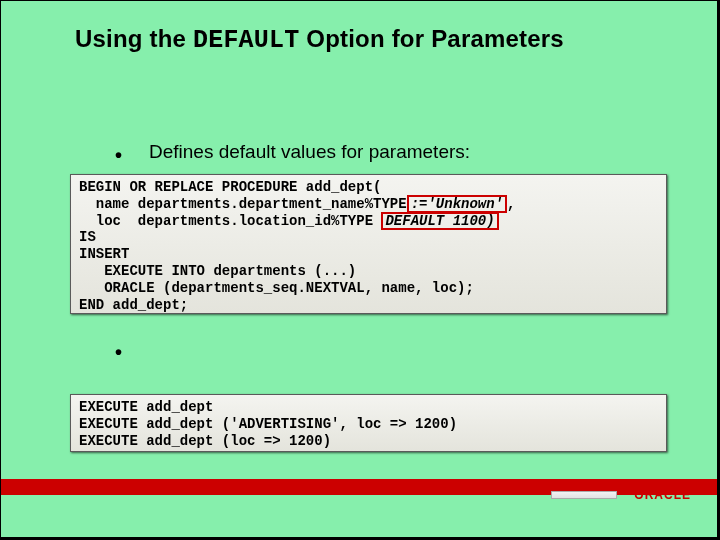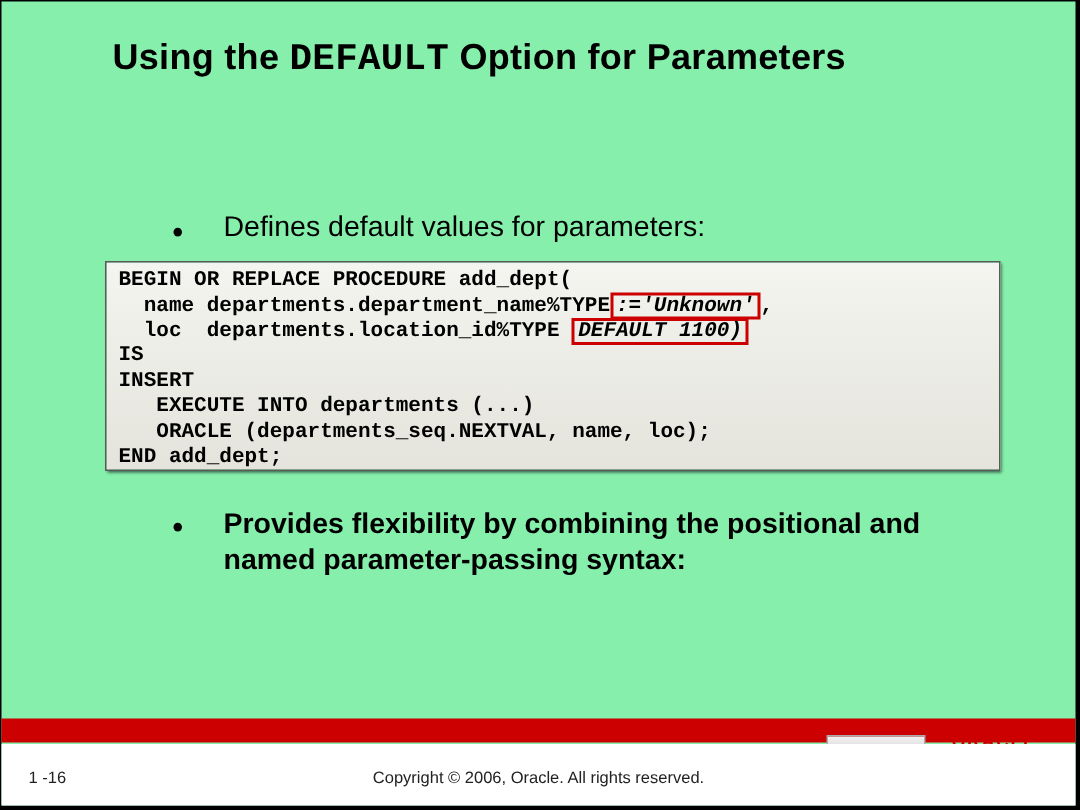--- a/index.html
+++ b/index.html
@@ -141,29 +141,25 @@
   <div class="codebox code1"><span>BEGIN OR REPLACE PROCEDURE add_dept(</span>
 <span>  name departments.department_name%TYPE</span><span class="hl">:='Unknown'</span><span>,</span>
 <span>  loc  departments.location_id%TYPE </span><span class="hl">DEFAULT 1100)</span>
 <span>IS</span>
 <span>INSERT</span>
 <span>   EXECUTE INTO departments (...)</span>
 <span>   ORACLE (departments_seq.NEXTVAL, name, loc);</span>
 <span>END add_dept;</span></div>
 
   <div class="bdot2">•</div>
-  <div class="bullet2">
-    <span class="bullet-text">Provides flexibility by combining the positional and named parameter-passing syntax:</span>
-  </div>
 
+  <div class="codebox code2"><span>EXECUTE add_dept</span>
+<span>EXECUTE add_dept ('ADVERTISING', loc =&gt; 1200)</span>
+<span>EXECUTE add_dept (loc =&gt; 1200)</span></div>
 
   <div class="red-bar"></div>
 
   <div class="logo-oracle-icon">
     <span class="bar"></span><span class="word">ORACLE</span>
   </div>
 
-  <div class="footer-band">
-    <div class="slide-num">1 -16</div>
-    <div class="copyright">Copyright © 2006, Oracle. All rights reserved.</div>
-  </div>
 
 </div>
 
 </body></html>

